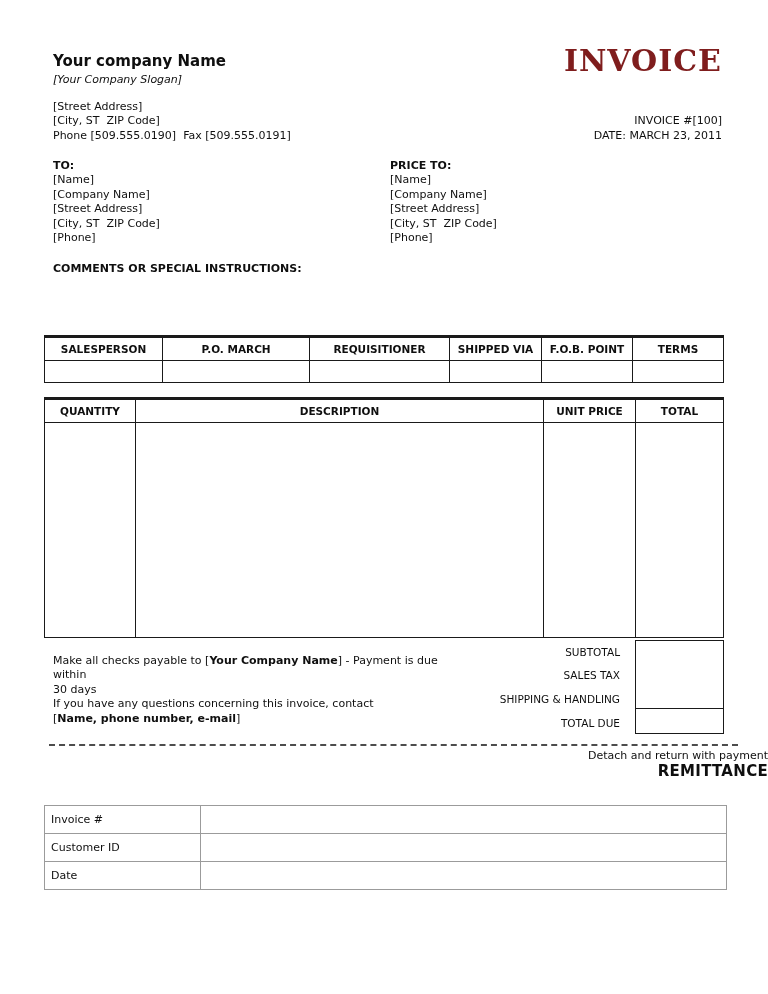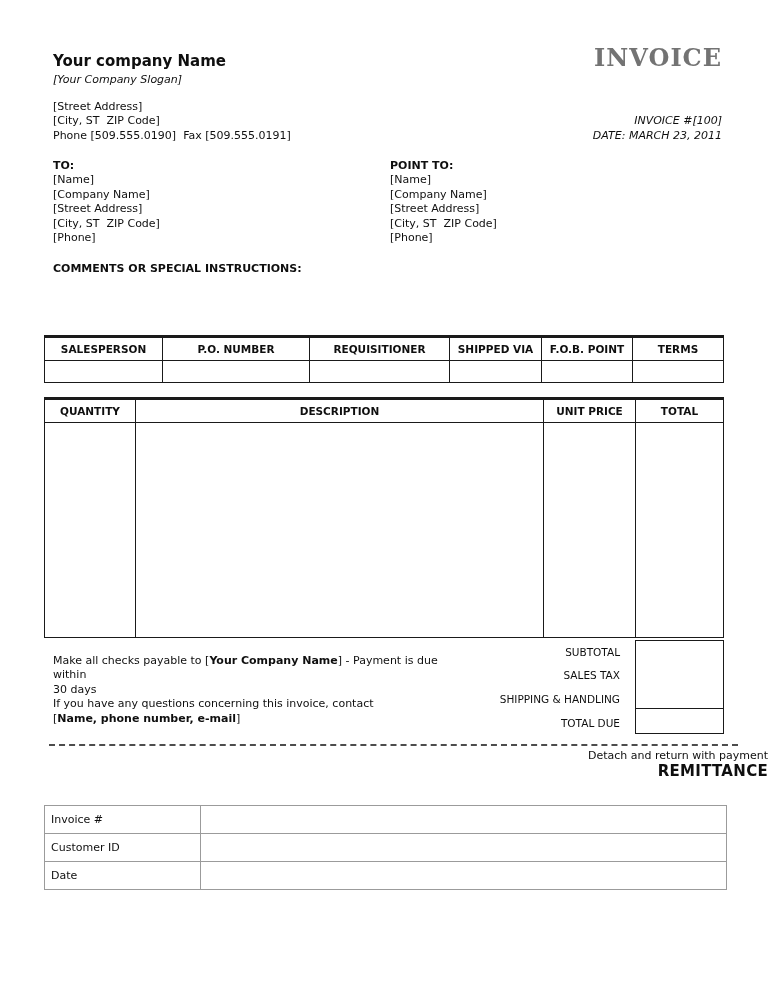--- a/index.html
+++ b/index.html
@@ -11,24 +11,24 @@
   .abs { position:absolute; }
   .pre { white-space:pre-wrap; }
   .b { font-weight:bold; }
   .line { line-height:14.4px; }
 
   
   .company-name { font-size:15px; font-weight:bold; }
   .slogan { font-style:italic; margin-top:3px; }
   .invoice-title {
     font-family:"DejaVu Serif","Liberation Serif",serif;
-    font-weight:bold; font-size:24px; color:#737373; letter-spacing:1px;
+    font-weight:bold; font-size:30px; color:#7f1d1d; letter-spacing:1px;
     text-align:right;
   }
-  .right-meta { text-align:right; line-height:14.5px;font-style:italic; }
+  .right-meta { text-align:right; line-height:14.5px; }
 
   
   table { border-collapse:collapse; table-layout:fixed; }
   .t-black { border:1px solid #1a1a1a; border-top:3px solid #1a1a1a; }
   .t-black th, .t-black td { border:1px solid #1a1a1a; padding:0; }
   .t-black th { font-size:10.5px; font-weight:bold; text-align:center;margin-top:21px; }
   .t-black td { vertical-align:top; }
 
   
   .tot-label { height:23.6px; display:flex; align-items:center; justify-content:flex-end; font-size:10.5px; }
@@ -69,21 +69,21 @@
   <div class="abs" style="left:53px; top:159px;">
     <div class="line b">TO:</div>
     <div class="line">[Name]</div>
     <div class="line">[Company Name]</div>
     <div class="line">[Street Address]</div>
     <div class="line pre">[City, ST  ZIP Code]</div>
     <div class="line">[Phone]</div>
   </div>
 
   <div class="abs" style="left:390px; top:159px;">
-    <div class="line b">POINT TO:</div>
+    <div class="line b">PRICE TO:</div>
     <div class="line">[Name]</div>
     <div class="line">[Company Name]</div>
     <div class="line">[Street Address]</div>
     <div class="line pre">[City, ST  ZIP Code]</div>
     <div class="line">[Phone]</div>
   </div>
 
   <div class="abs b" style="left:53px; top:262px;">COMMENTS OR SPECIAL INSTRUCTIONS:</div>
 
   <table class="abs t-black" style="left:44px; top:335px; width:679px;">
@@ -91,21 +91,21 @@
       <col style="width:118px">
         <col style="width:147px">
         <col style="width:140px">
       <col style="width:92px">
         <col style="width:91px">
         <col style="width:91px">
     </colgroup>
     <tbody>
         <tr style="height:24px;">
       <th>SALESPERSON</th>
-      <th>P.O. NUMBER</th>
+      <th>P.O. MARCH</th>
       <th>REQUISITIONER</th>
       <th>SHIPPED VIA</th>
       <th>F.O.B. POINT</th>
       <th>TERMS</th>
     </tr>
     <tr style="height:22px;">
       <td></td>
       <td></td>
       <td></td>
       <td></td>

